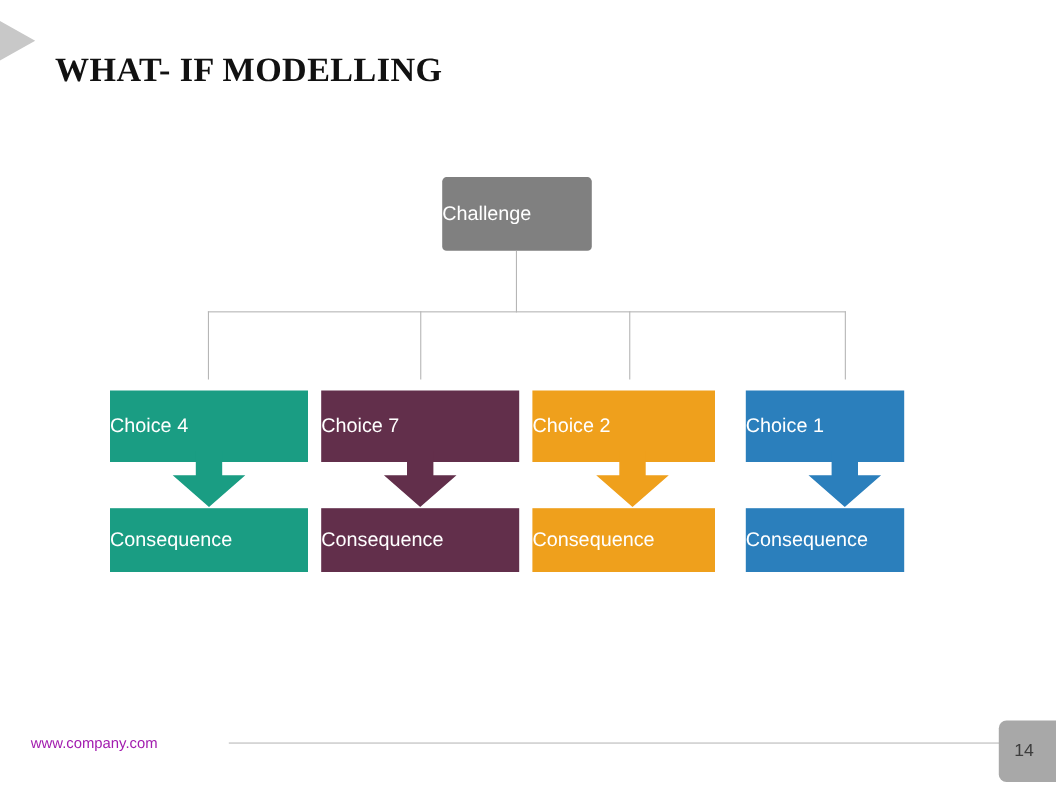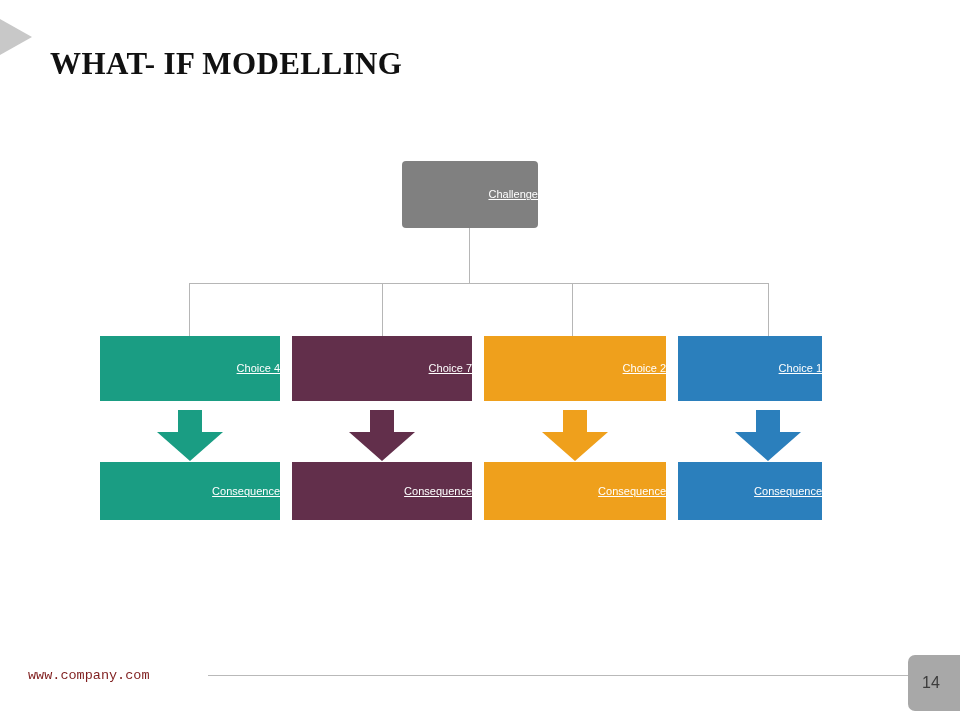--- a/index.html
+++ b/index.html
@@ -51,40 +51,39 @@
     width: 960px;
     height: 720px;
   }
 
   
   .node {
     position: absolute;
     box-sizing: border-box;
     display: flex;
     align-items: center;
-    justify-content: flex-end;
+    justify-content: flex-start;
     color: #ffffff;
-    font-size: 11px;
+    font-size: 18px;
     font-family: "Liberation Sans", sans-serif;
     line-height: 1.1;
-    text-decoration: underline;
   }
   .node-challenge {
     left: 402px;
     top: 161px;
     width: 136px;
     height: 67px;
     border-radius: 4px;
   }
-  .row-choice   { top: 336px; height: 65px; }
+  .row-choice   { top: 355px; height: 65px; }
   .row-conseq   { top: 462px; height: 58px; }
 
   .col-0 { left: 100px; width: 180px; }
   .col-1 { left: 292px; width: 180px; }
-  .col-2 { left: 484px; width: 182px; }
+  .col-2 { left: 484px; width: 166px; }
   .col-3 { left: 678px; width: 144px; }
 
   
   .line {
     position: absolute;
     background: #b6b6b6;
   }
   .v-stem      { left: 469px; top: 228px; width: 1px; height: 56px; }
   .h-bar       { left: 189px; top: 283px; width: 580px; height: 1px; }
   .v-drop      { top: 283px; width: 1px; height: 62px; }
@@ -105,22 +104,22 @@
   .arrow-2 { left: 538px; }
   .arrow-3 { left: 731px; }
   .arrow svg { display: block; width: 74px; height: 52px; }
 
   
   .footer-url {
     position: absolute;
     left: 28px;
     top: 668px;
     font-size: 13.5px;
-    color: #7f1d1d;
-    font-family: Liberation Mono, monospace;
+    color: #a21caf;
+    font-family: Liberation Sans, sans-serif;
   }
   .footer-line {
     position: absolute;
     left: 208px;
     top: 675px;
     width: 715px;
     height: 1px;
     background: #b9b9b9;
   }
   .page-badge {

